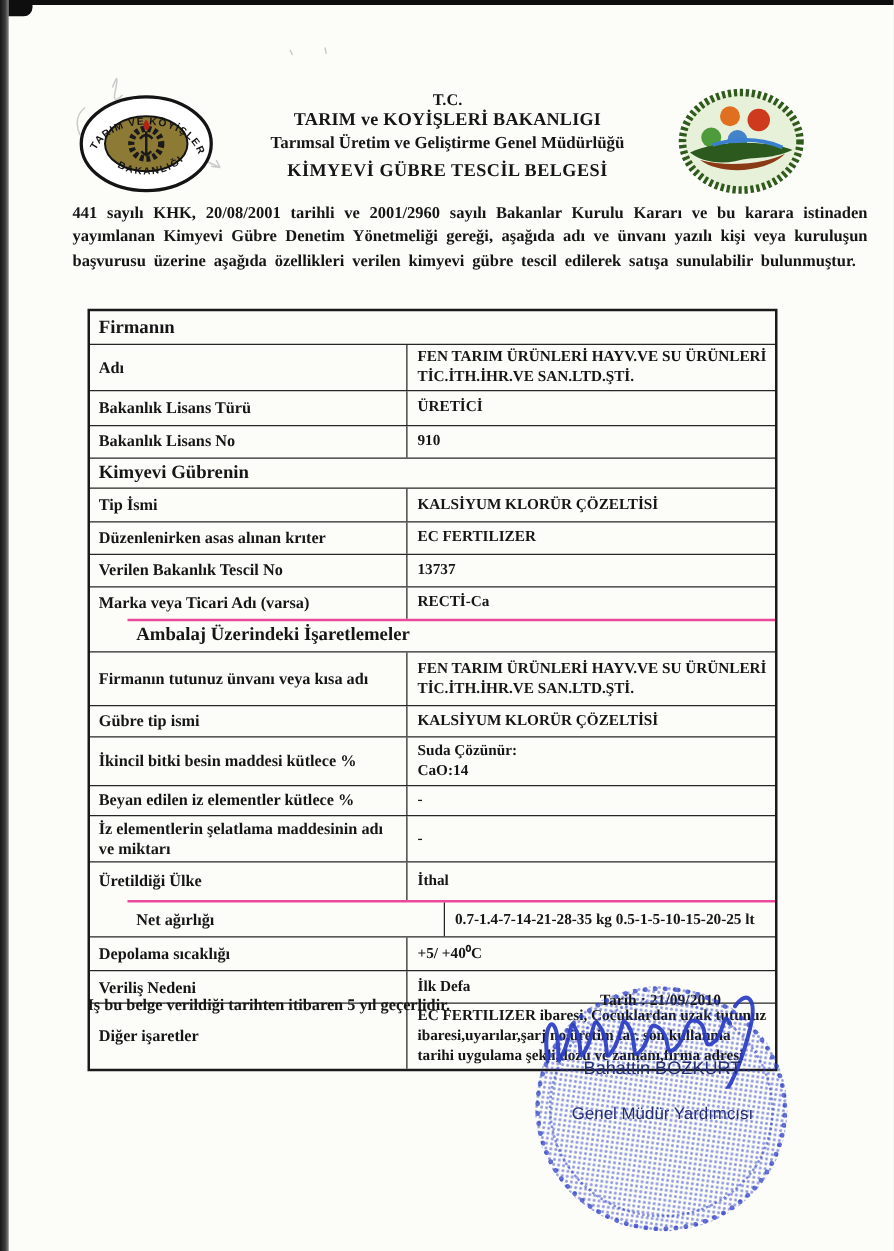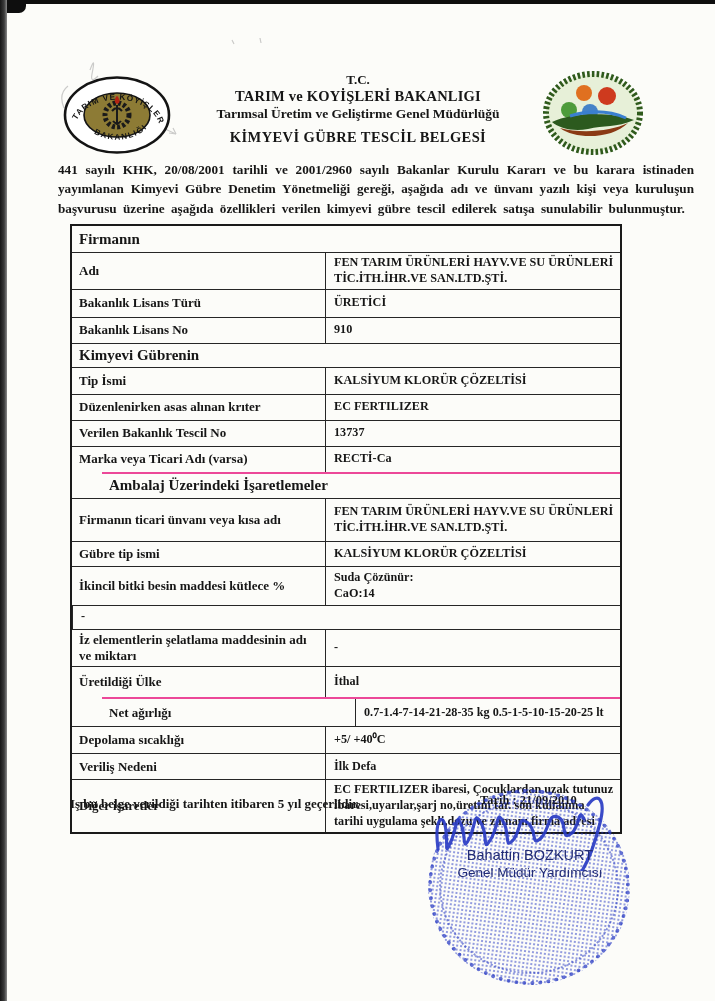--- a/index.html
+++ b/index.html
@@ -14,21 +14,21 @@
   .seal-left{position:absolute;left:62px;top:75px;}
   .seal-right{position:absolute;left:540px;top:68px;}
   .head{position:absolute;top:72px;left:168px;width:380px;text-align:center;font-weight:bold;}
   .head .tc{font-size:13px;}
   .head .ministry{font-size:14.5px;letter-spacing:.2px;}
   .head .directorate{font-size:13.5px;margin-top:1px;}
   .doc-title{position:absolute;top:129px;left:148px;width:420px;text-align:center;font-weight:bold;font-size:14.5px;letter-spacing:.4px;}
   
   .intro{position:absolute;top:160px;left:42px;width:636px;font-size:13.2px;font-weight:bold;line-height:1.47;text-align:justify;word-spacing:3px;margin-left:16px;}
   
-  .tbl{position:absolute;top:224px;left:70px;width:548px;border:2.5px solid #1a1a1a;background:transparent;}
+  .tbl{position:absolute;top:247px;left:70px;width:548px;border:2.5px solid #1a1a1a;background:transparent;}
   .row{display:flex;border-top:1.2px solid #262626;}
   .row:first-child{border-top:none;}
   .row.bt2{border-top:2px solid #ec4899;margin-left:30px;}
   .cell{box-sizing:border-box;display:flex;align-items:center;}
   .label{width:253px;padding:2px 4px 2px 7px;font-weight:bold;font-size:13px;line-height:1.25;}
   .value{flex:1;border-left:1.2px solid #262626;padding:2px 4px 2px 8px;font-weight:bold;font-size:12.2px;line-height:1.3;white-space:pre-line;}
   .section{width:100%;padding:2px 4px 2px 7px;font-weight:bold;font-size:15px;}
   .section.small{font-size:15px;}
   .h23{min-height:23px}.h24{min-height:24px}.h25{min-height:25px}.h26{min-height:26px}.h27{min-height:27px}
   .h30{min-height:30px}.h34{min-height:34px}.h35{min-height:35px}.h36{min-height:36px}.h38{min-height:38px}.h42{min-height:42px}
@@ -37,21 +37,21 @@
   .date{position:absolute;top:793px;left:480px;font-size:12.5px;font-weight:bold;z-index:1;}
   .stamp{position:absolute;left:428px;top:789px;width:194px;height:188px;border-radius:50%;
     border:4px dotted rgba(42,60,196,.72);
     background-image:radial-gradient(rgba(42,60,196,.5) .8px,rgba(42,60,196,0) 1.5px);
     background-size:4px 4px;z-index:2;pointer-events:none;transform:rotate(8deg);}
   .stamp::after{content:"";position:absolute;inset:7px;border-radius:50%;border:2px dotted rgba(42,60,196,.55);}
   .sig{position:absolute;left:428px;top:791px;z-index:3;}
   .signer{position:absolute;top:847px;left:424px;width:212px;text-align:center;z-index:4;
     font-family:"Liberation Sans",sans-serif;font-weight:normal;color:#232d74;}
   .signer .name{font-size:14.5px;}
-  .signer .title{font-size:13.5px;margin-top:2px;}
+  .signer .title{font-size:13.5px;margin-top:20px;}
 </style>
 </head>
 <body>
 
 <div class="paper">
 
   <div class="edge-top"></div>
   <div class="edge-top-left"></div>
   <div class="edge-left"></div>
   <svg class="pencil" width="260" height="150">
@@ -135,33 +135,34 @@
       <div class="cell value">13737</div>
     </div>
     <div class="row h25">
       <div class="cell label">Marka veya Ticari Adı (varsa)</div>
       <div class="cell value">RECTİ-Ca</div>
     </div>
     <div class="row h24 bt2">
       <div class="cell section">Ambalaj  Üzerindeki İşaretlemeler</div>
     </div>
     <div class="row h42">
-      <div class="cell label">Firmanın ticari ünvanı veya kısa adı</div>
+      <div class="cell label">Firmanın tutunuz ünvanı veya kısa adı</div>
       <div class="cell value">FEN TARIM ÜRÜNLERİ HAYV.VE SU ÜRÜNLERİ TİC.İTH.İHR.VE SAN.LTD.ŞTİ.</div>
     </div>
     <div class="row h24">
       <div class="cell label">Gübre tip ismi</div>
       <div class="cell value">KALSİYUM KLORÜR ÇÖZELTİSİ</div>
     </div>
     <div class="row h38">
       <div class="cell label">İkincil bitki besin maddesi kütlece %</div>
       <div class="cell value">Suda Çözünür:
 CaO:14</div>
     </div>
     <div class="row h23">
+      <div class="cell label">Beyan edilen iz elementler kütlece %</div>
       <div class="cell value">-</div>
     </div>
     <div class="row h36">
       <div class="cell label">İz elementlerin şelatlama maddesinin adı ve miktarı</div>
       <div class="cell value">-</div>
     </div>
     <div class="row h30">
       <div class="cell label">Üretildiği Ülke</div>
       <div class="cell value">İthal</div>
     </div>

